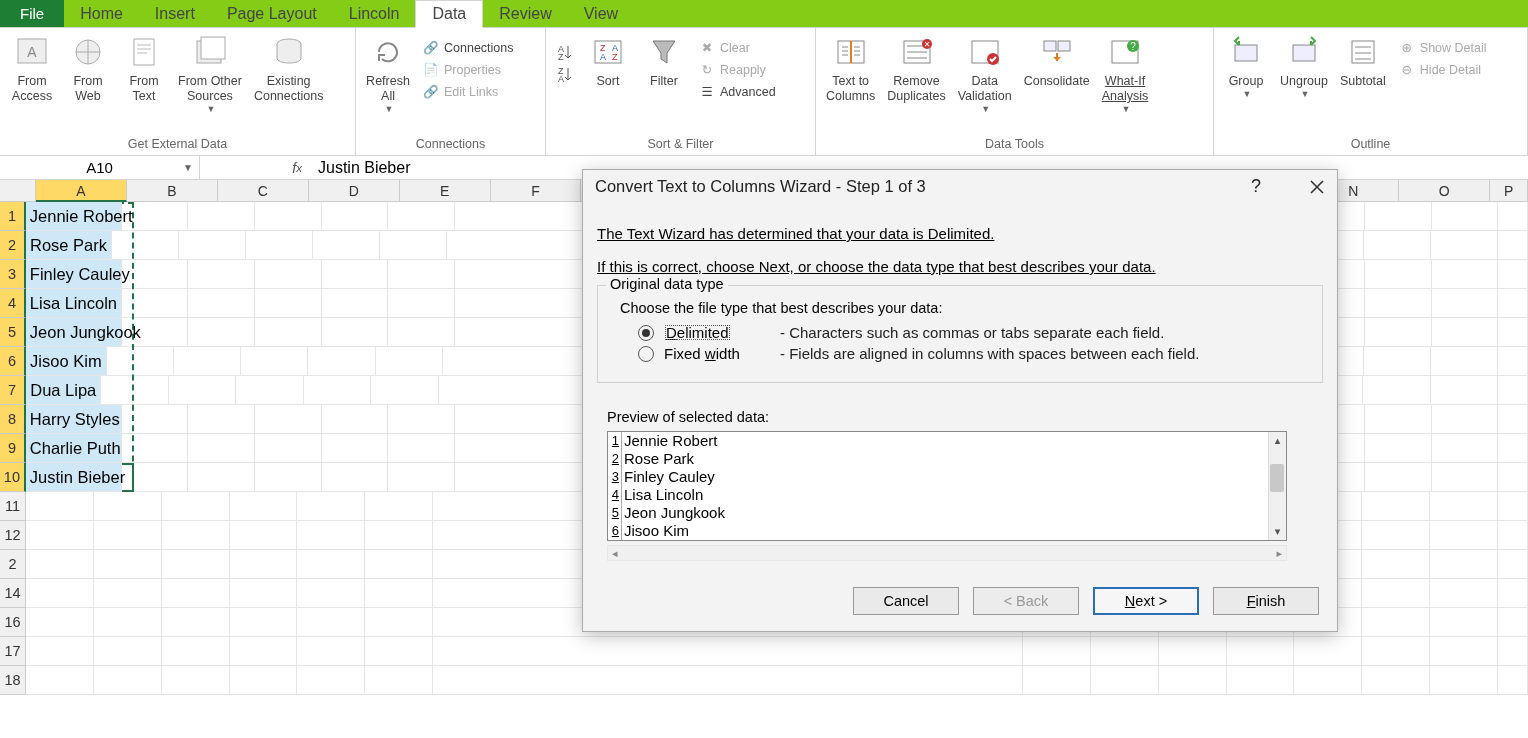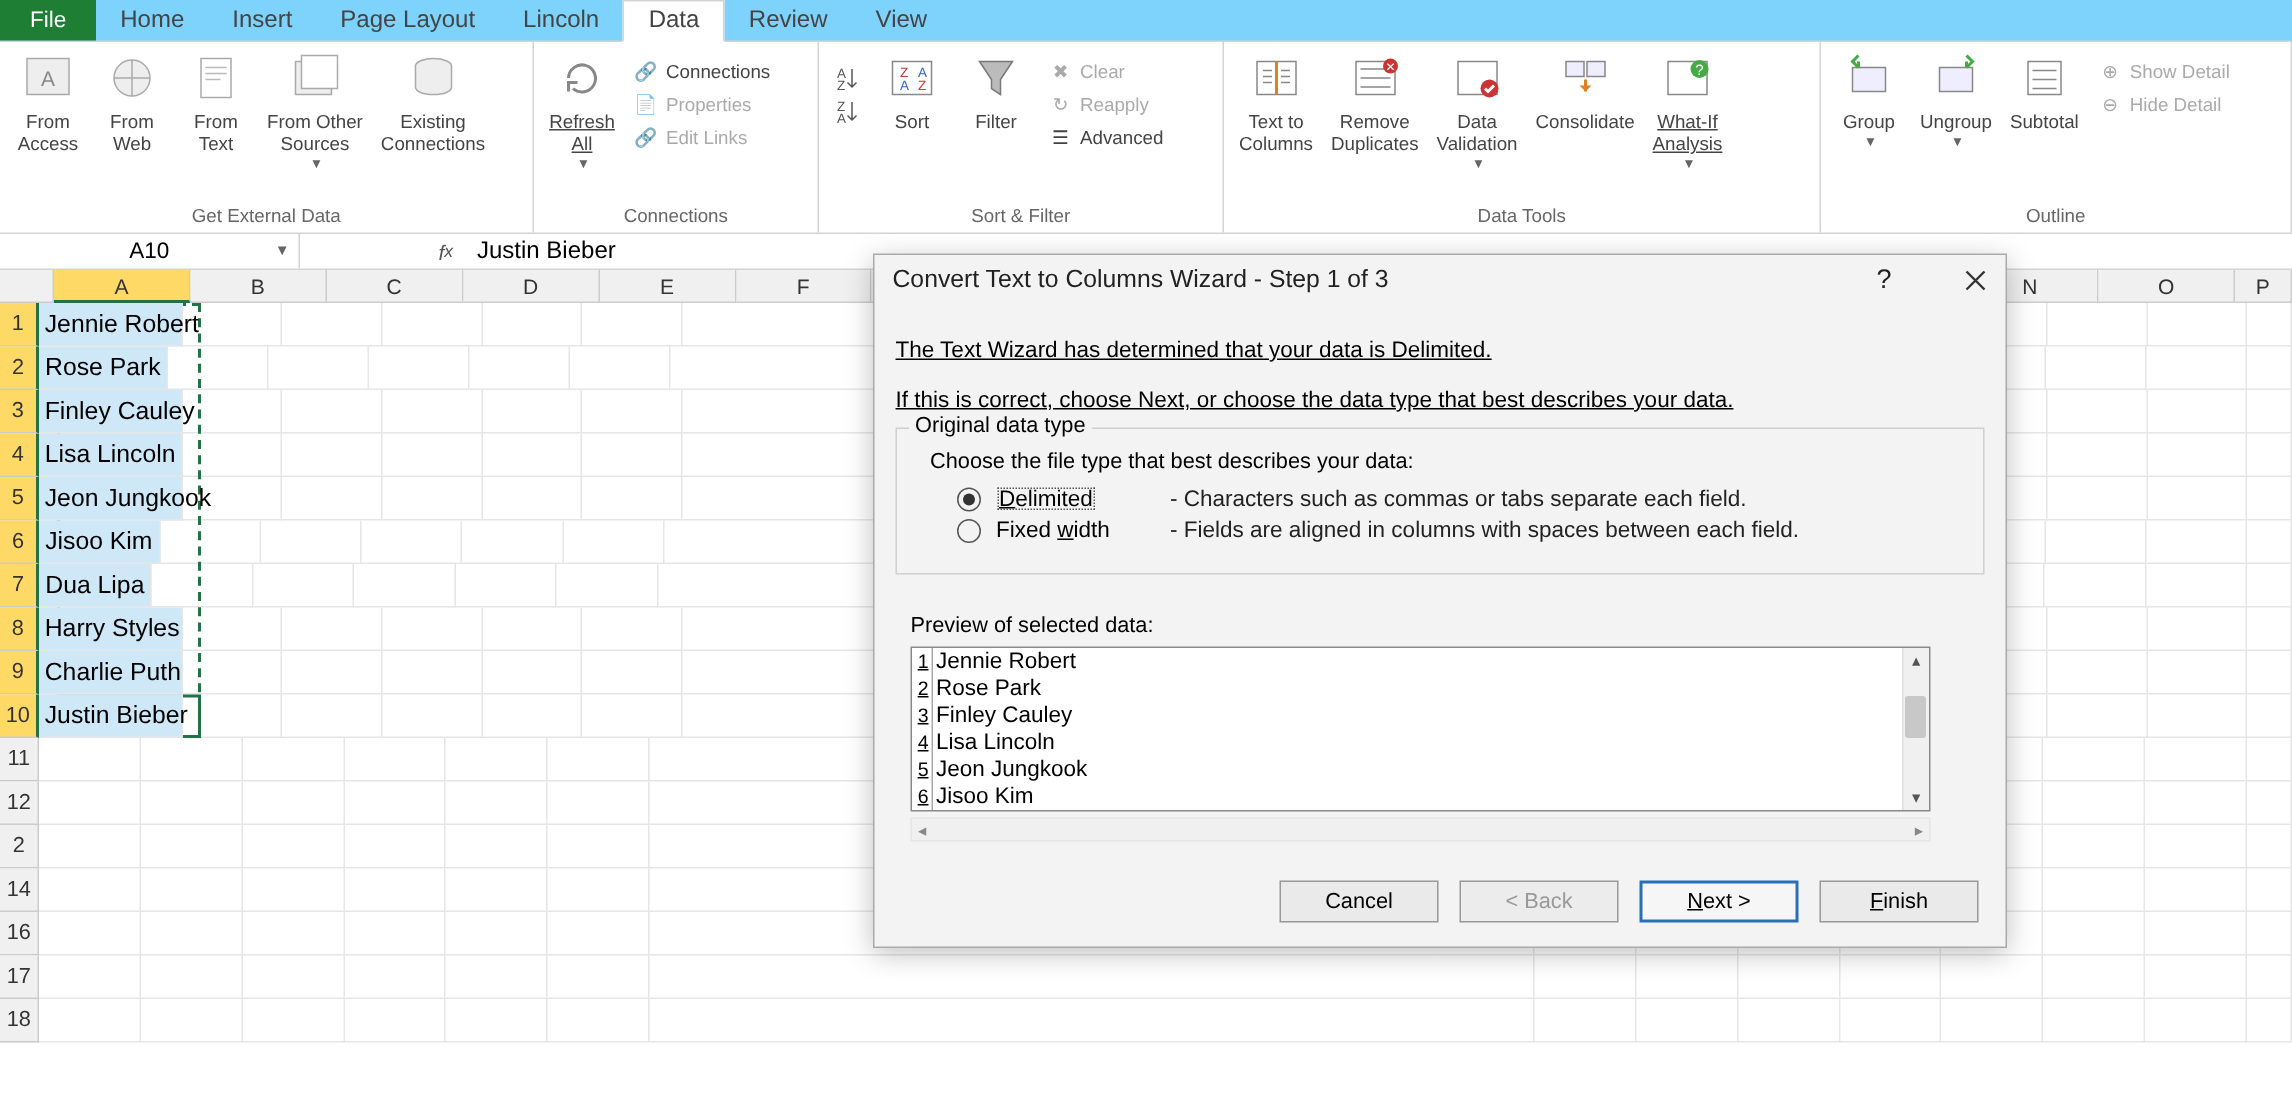--- a/index.html
+++ b/index.html
@@ -1,19 +1,19 @@
 <!DOCTYPE html>
 <html><head>
 <meta charset="utf-8">
 <style>
   * { box-sizing: border-box; margin: 0; padding: 0; font-family: "Segoe UI", Arial, sans-serif; }
   body { background: #fff; width: 1528px; height: 738px; overflow: hidden; position: relative; font-size: 14px; }
 
   
-  .menubar { height: 28px; display: flex; align-items: stretch; border-bottom: 1px solid #d4d4d4; background:#7dd3fc; }
+  .menubar { height: 28px; display: flex; align-items: stretch; border-bottom: 1px solid #d4d4d4; background:#84cc16; }
   .menubar .tab { padding: 4px 16px; font-size: 16px; color: #444; cursor: pointer; display:flex; align-items:center;}
   .menubar .tab.file { background: #1e7e34; color: #fff; padding: 4px 20px; font-size:15px;}
   .menubar .tab.active { border: 1px solid #d4d4d4; border-bottom: 1px solid #fff; background:#fff; margin-bottom:-1px;}
 
   
   .ribbon { height: 128px; border-bottom: 1px solid #d4d4d4; display: flex; position: relative; }
   .rgroup { border-right: 1px solid #d4d4d4; display:flex; flex-direction:column; justify-content:space-between; padding: 4px 6px 0 6px;}
   .rgroup .items { display:flex; align-items:flex-start; gap:4px; flex:1;}
   .rgroup .glabel { text-align:center; font-size:12.5px; color:#666; padding:2px 0 4px;}
   .rbtn { display:flex; flex-direction:column; align-items:center; justify-content:flex-start; padding:2px 4px; min-width:52px; text-align:center; font-size:12.5px; color:#444; line-height:1.2; cursor:pointer;}
@@ -155,21 +155,21 @@
 
   <div class="rgroup" style="width:190px;">
     <div class="items">
       <div class="rbtn">
           <span class="ico">
             <svg width="34" height="34">
               <path d="M8 17a9 9 0 1 1 3 7" fill="none" stroke="#888" stroke-width="2"></path>
               <path d="M8 26v-6h6" fill="none" stroke="#888" stroke-width="2"></path>
             </svg>
           </span>
-          <span style="white-space:pre-line;text-decoration:underline;">Refresh
+          <span style="white-space:pre-line;">Refresh
 All</span>
           <span class="drop">▼</span>
         </div>
       <div class="mini-stack">
         <div class="rbtn small">
             <span class="ico sm">🔗</span>
             <span>Connections</span>
           </div>
         <div class="rbtn small" style="color:#aaa;">
             <span class="ico sm">📄</span>

